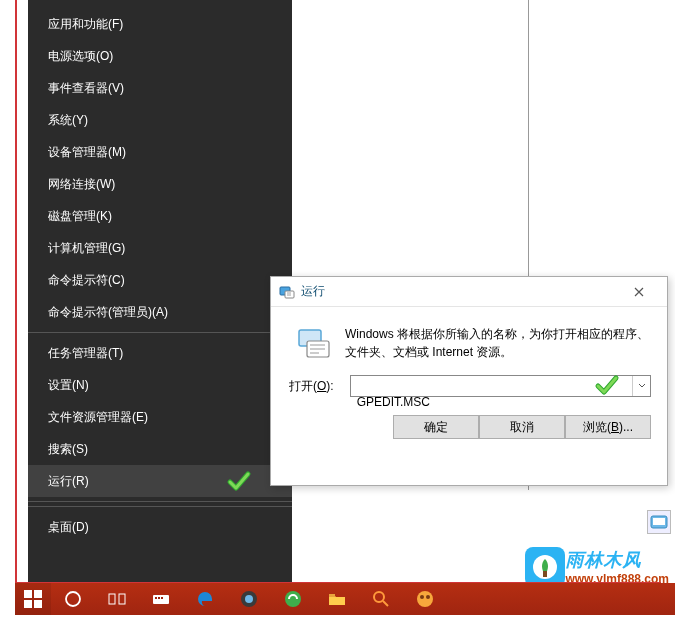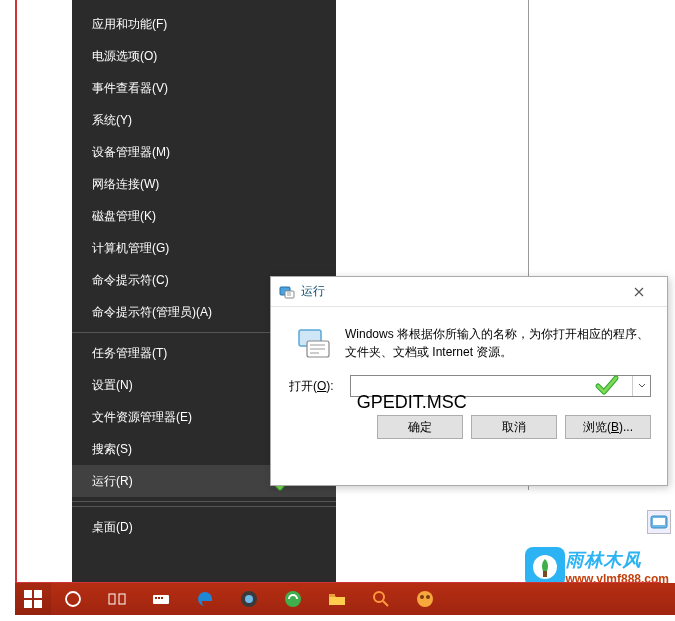--- a/index.html
+++ b/index.html
@@ -26,21 +26,20 @@
     
     .winx-menu {
       position: absolute;
       left: 28px;
       top: 0;
       width: 264px;
       height: 582px;
       background: #2b2b2b;
       color: #fff;
       padding-top: 8px;
-      margin-left: 44px;
     }
     .winx-menu .menu-item {
       height: 32px;
       line-height: 32px;
       padding-left: 20px;
       font-size: 12px;
       cursor: default;
       position: relative;
     }
     .winx-menu .menu-item.hover {
@@ -106,32 +105,32 @@
     .dlg-input-row .open-label .ul { text-decoration: underline; }
     .combo-wrap {
       flex: 1; position: relative;
       border: 1px solid #888;
       height: 22px;
       background: #fff;
       display: flex; align-items: center;
     }
     .combo-wrap input {
       flex: 1; border: none; height: 20px;
-      padding: 0 6px; font-size: 18px; outline: none;
+      padding: 0 6px; font-size: 12px; outline: none;
       background: transparent;
       margin-top: 32px;
     }
     .combo-arrow {
       width: 18px; height: 20px; display: flex;
       align-items: center; justify-content: center;
       border-left: 1px solid #ccc;
     }
     .dlg-buttons {
       padding: 18px 16px 0 16px;
-      display: flex; justify-content: flex-end; gap: 8px;
+      display: flex; justify-content: flex-end; 
     }
     .dlg-btn {
       width: 86px; height: 24px;
       background: #e1e1e1;
       border: 1px solid #adadad;
       font-size: 12px;
       cursor: default;
       display: flex; align-items: center; justify-content: center;
     }
     .dlg-btn .ul { text-decoration: underline; }

